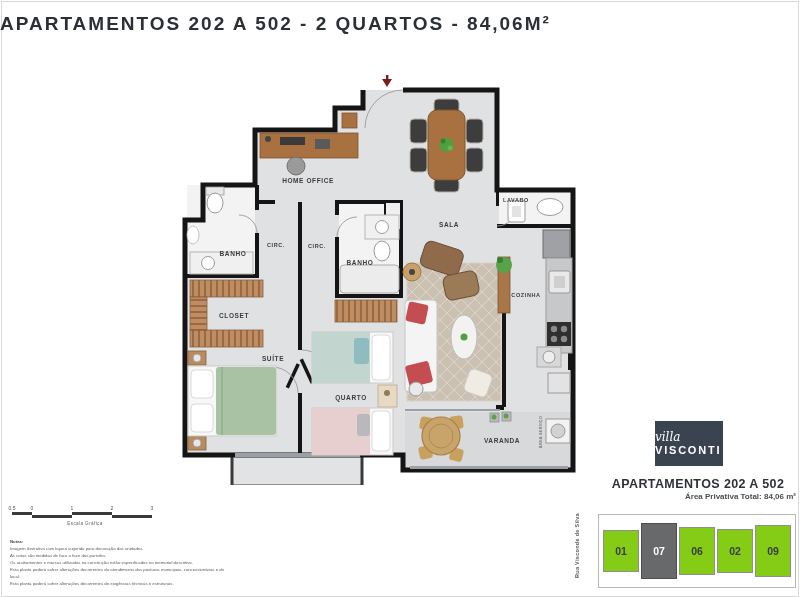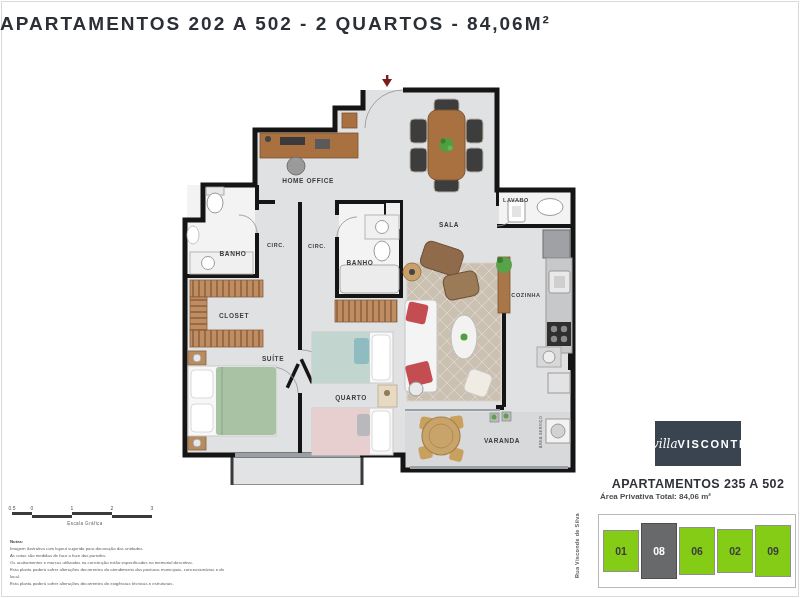--- a/index.html
+++ b/index.html
@@ -25,28 +25,28 @@
   .scalebar .ticks{position:relative;height:7px;font-size:5px;color:#555;}
   .scalebar .tick{position:absolute;transform:translateX(-50%);}
   .scalebar .bar{position:relative;height:6px;}
   .scalebar .seg{position:absolute;height:3px;background:#3a3a3a;}
   .scalebar .seg.alt{top:3px;}
   .scalebar .caption{margin-top:3px;text-align:center;font-size:4.6px;color:#666;letter-spacing:.4px;}
   .notes{position:absolute;left:10px;top:538px;width:214px;font-size:4.3px;line-height:7px;color:#5a5a5a;}
   .notes .heading{font-weight:bold;color:#444;}
   
   .logo{
-    position:absolute;left:655px;top:421px;width:86px;height:45px;background:#3a4450;
-    display:flex;align-items:center;justify-content:center;color:#fff;
+    position:absolute;left:655px;top:421px;width:68px;height:45px;background:#3a4450;
+    display:flex;flex-direction:column;justify-content:center;color:#fff;
   }
   .logo .villa{font-family:"DejaVu Serif", serif;font-style:italic;font-size:12px;line-height:12px;}
   .logo .visconti{font-size:11px;font-weight:bold;letter-spacing:1.8px;line-height:14px;}
   .unit-title{position:absolute;left:600px;top:477px;width:196px;text-align:center;
     font-size:12.5px;font-weight:bold;color:#2e3138;letter-spacing:.4px;}
-  .unit-sub{position:absolute;left:600px;top:492px;width:196px;text-align:left;
+  .unit-sub{position:absolute;left:600px;top:492px;width:196px;text-align:right;
     font-size:8px;font-weight:bold;color:#4a4d52;}
   .keyplan-outer{position:absolute;left:598px;top:514px;width:196px;height:72px;border:1px solid #b8b8b8;}
   .keyplan-strip{position:absolute;left:3px;top:7px;right:3px;bottom:7px;display:flex;align-items:center;}
   .kunit{
     flex:1;border:1.5px solid #8f8f8f;background:#84cc16;margin:0 1px;
     display:flex;align-items:center;justify-content:center;
     font-size:10.5px;font-weight:bold;color:#3c3c3c;
   }
   .kunit.h1{height:40px;} .kunit.h2{height:54px;} .kunit.h3{height:46px;} .kunit.h4{height:42px;} .kunit.h5{height:50px;}
   .kunit.active{background:#68696b;color:#ffffff;border-color:#4e4e50;}
@@ -301,25 +301,25 @@
   <div>As cotas são medidas de face a face das paredes.</div>
   <div>Os acabamentos e marcas utilizadas na construção estão especificados no memorial descritivo.</div>
   <div>Esta planta poderá sofrer alterações decorrentes do atendimento das posturas municipais, concessionárias e do local.</div>
   <div>Esta planta poderá sofrer alterações decorrentes de exigências técnicas e estruturais.</div>
 </div>
 
 <div class="logo">
   <span class="villa">villa</span>
   <span class="visconti">VISCONTI</span>
 </div>
-<div class="unit-title">APARTAMENTOS 235 A 502</div>
+<div class="unit-title">APARTAMENTOS 202 A 502</div>
 <div class="unit-sub">Área Privativa Total: 84,06 m²</div>
 
 <div class="street">Rua Visconde de Silva</div>
 <div class="keyplan-outer">
   <div class="keyplan-strip">
     <div class="kunit h1">01</div>
-    <div class="kunit h2 active">08</div>
+    <div class="kunit h2 active">07</div>
     <div class="kunit h3">06</div>
     <div class="kunit h4">02</div>
     <div class="kunit h5">09</div>
   </div>
 </div>
 
 </body></html>

